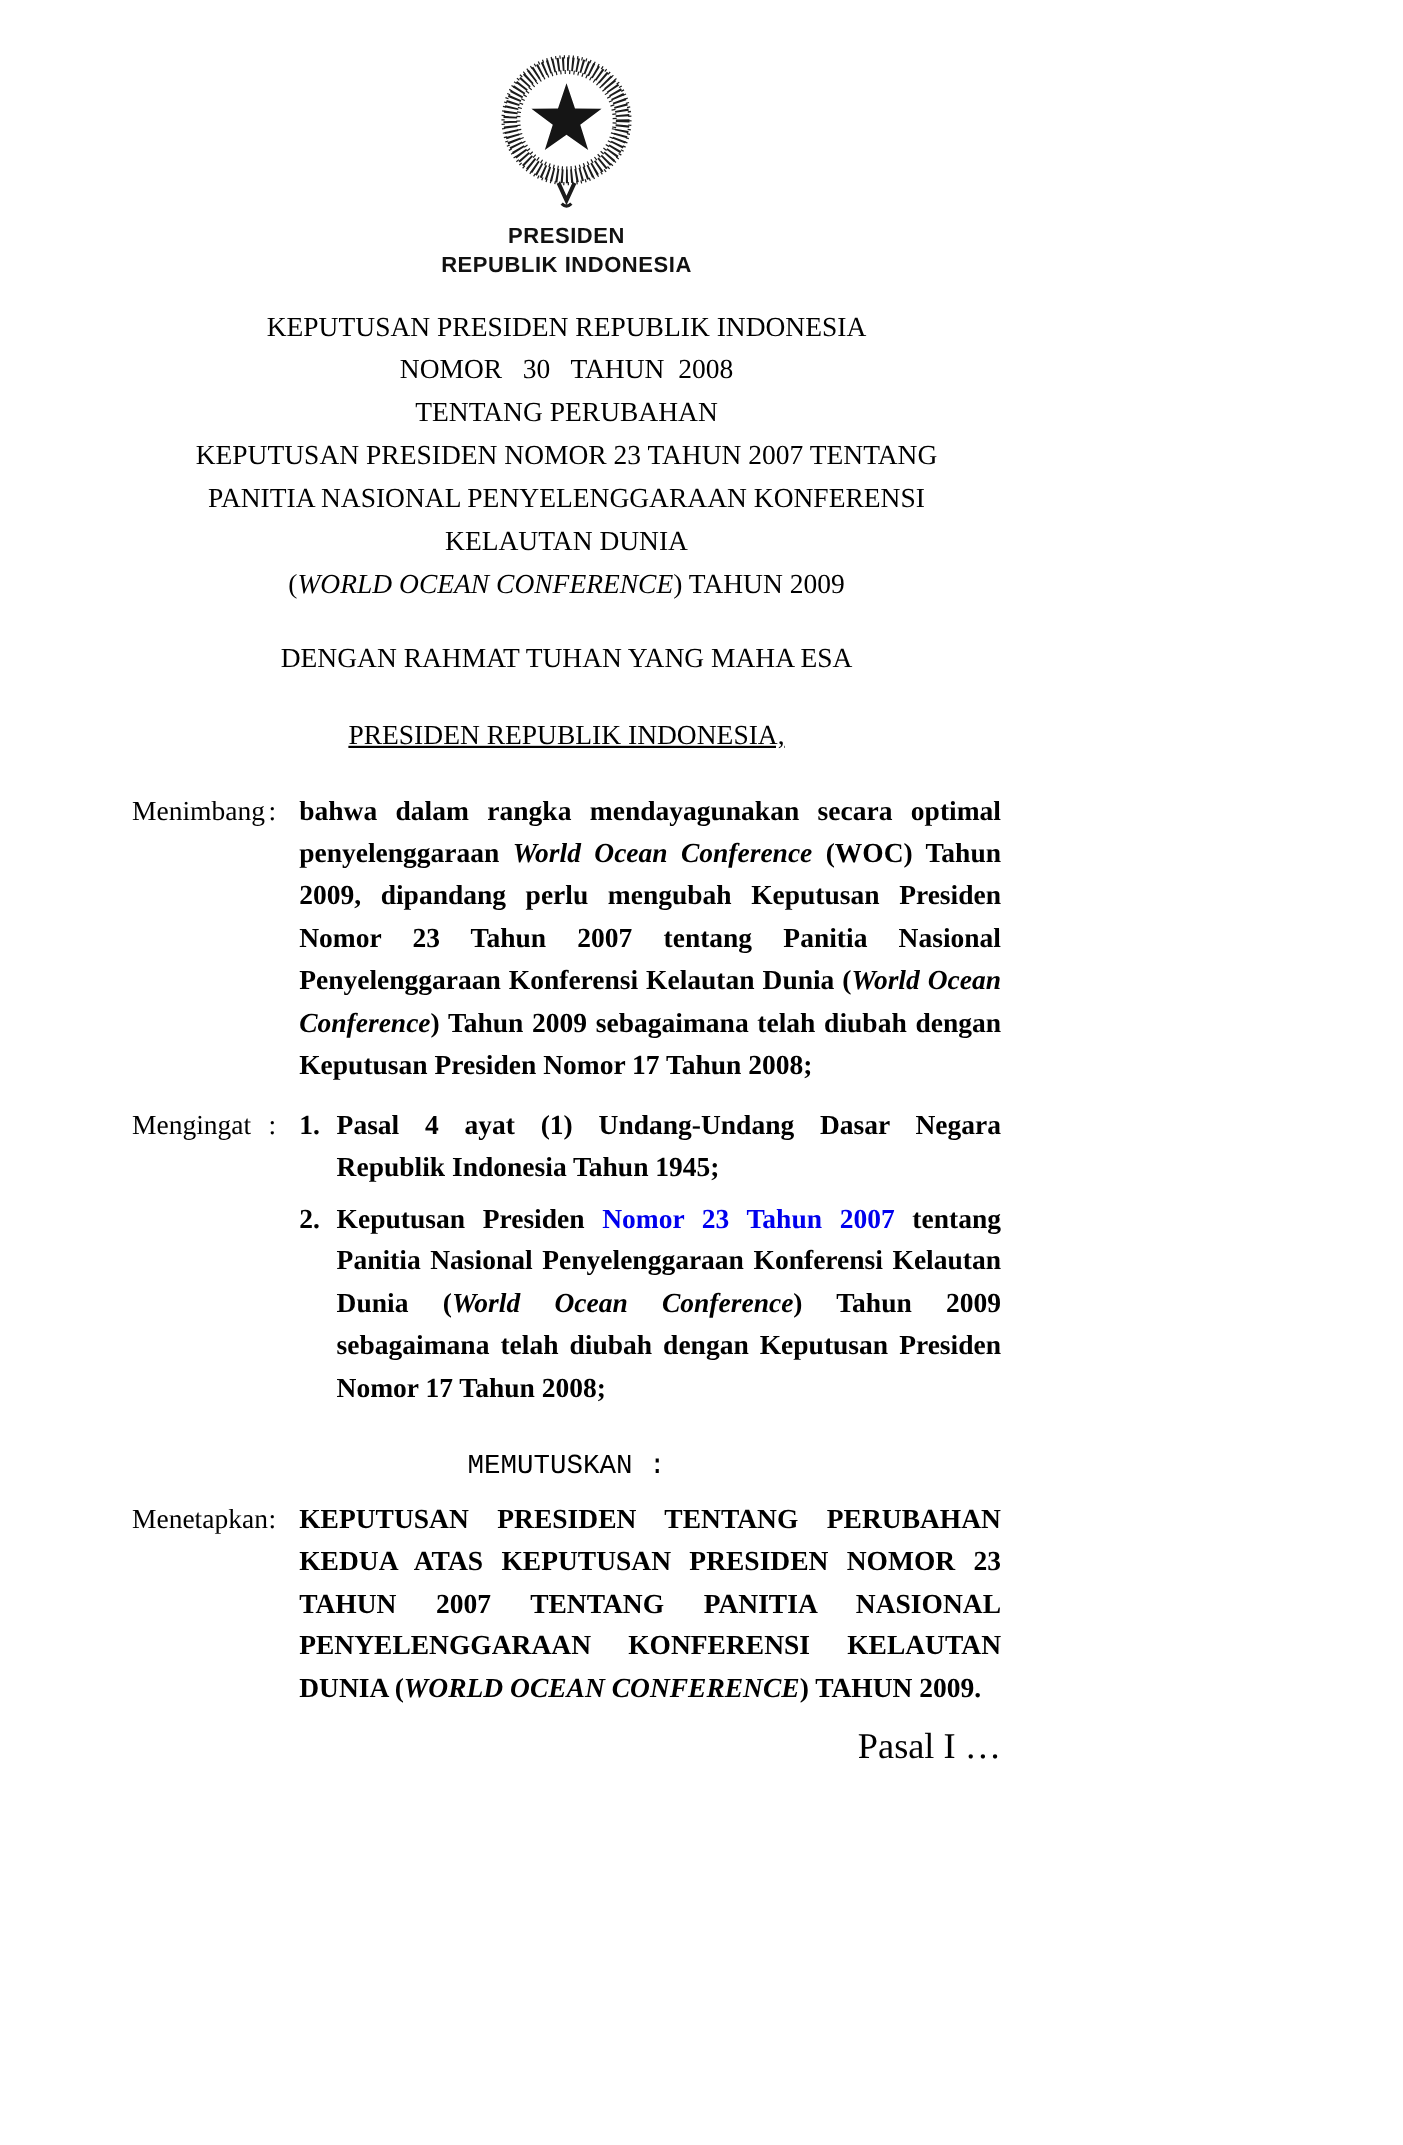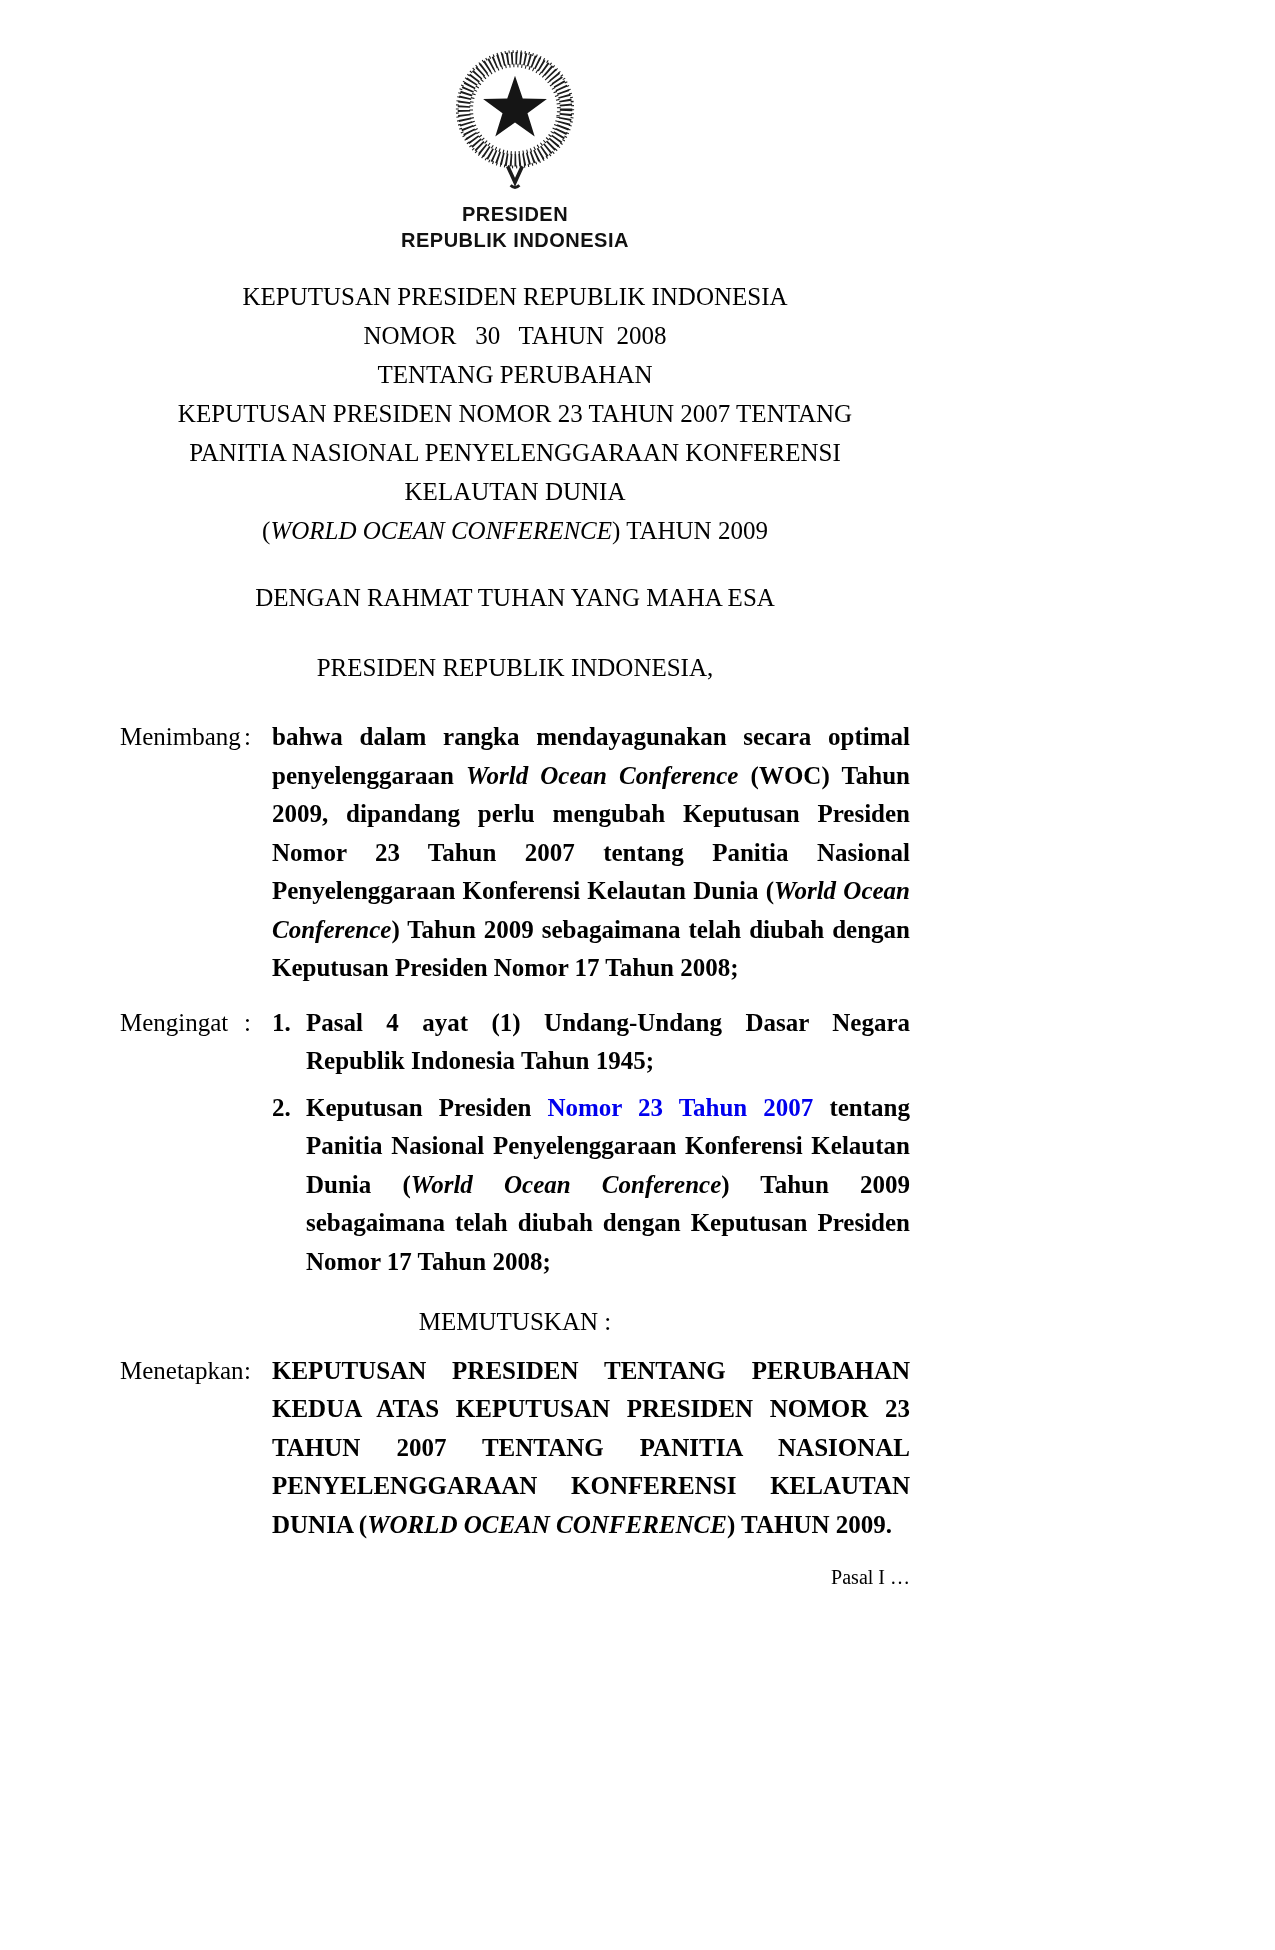--- a/index.html
+++ b/index.html
@@ -17,42 +17,42 @@
   .letterhead { text-align:center; font-family:"Liberation Sans", sans-serif;font-weight:bold; }
   .emblem { display:inline-block; }
   .lh-line { font-size:20px; line-height:26px; letter-spacing:0.5px; color:#111; }
 
   
   .title-block { margin-top:24px; text-align:center; font-size:25px; line-height:39px; }
   .pre { white-space:pre-wrap; }
   .italic { font-style:italic; }
 
   .invocation { margin-top:34px; text-align:center; font-size:25px; }
-  .issuer     { margin-top:42px; text-align:center; font-size:25px; }
+  .issuer     { margin-top:42px; text-align:center; font-size:25px;text-decoration:underline; }
 
   
   .clause { display:flex; font-size:25px; line-height:38.5px; align-items:flex-start; }
   .clause-label { width:124px; flex:none; }
   .clause-colon { width:28px; flex:none; }
   .clause-body  { width:638px; flex:none; text-align:justify;font-weight:bold; }
 
   .menimbang-row { margin-top:36px; }
   .mengingat-row { margin-top:16px; }
 
   .list-item { display:flex; }
   .list-item + .list-item { margin-top:8px; }
   .item-number { width:34px; flex:none; }
   .item-text { width:604px; flex:none; text-align:justify; }
 
-  .memutuskan { margin-top:22px; text-align:center; font-size:25px; line-height:38.5px; }
+  .memutuskan { margin-top:32px; text-align:center; font-size:25px; line-height:38.5px;font-family:Liberation Mono, monospace; }
   .menetapkan-row { margin-top:10px; }
 
   .doc-link { color:var(--link-color, #0000ee); text-decoration:none; cursor:pointer; }
 
-  .footer-catchword { margin-top:14px; text-align:right; font-size:20px; line-height:38.5px; }
+  .footer-catchword { margin-top:14px; text-align:right; font-size:33px; line-height:38.5px; }
 </style>
 </head>
 <body style="background: rgb(255, 255, 255); color: rgb(0, 0, 0);">
 
 <div class="page">
   <div class="content">
 
     <header class="letterhead">
       <span class="emblem">
         <svg viewBox="0 0 200 212" width="146" height="155" aria-hidden="true">

